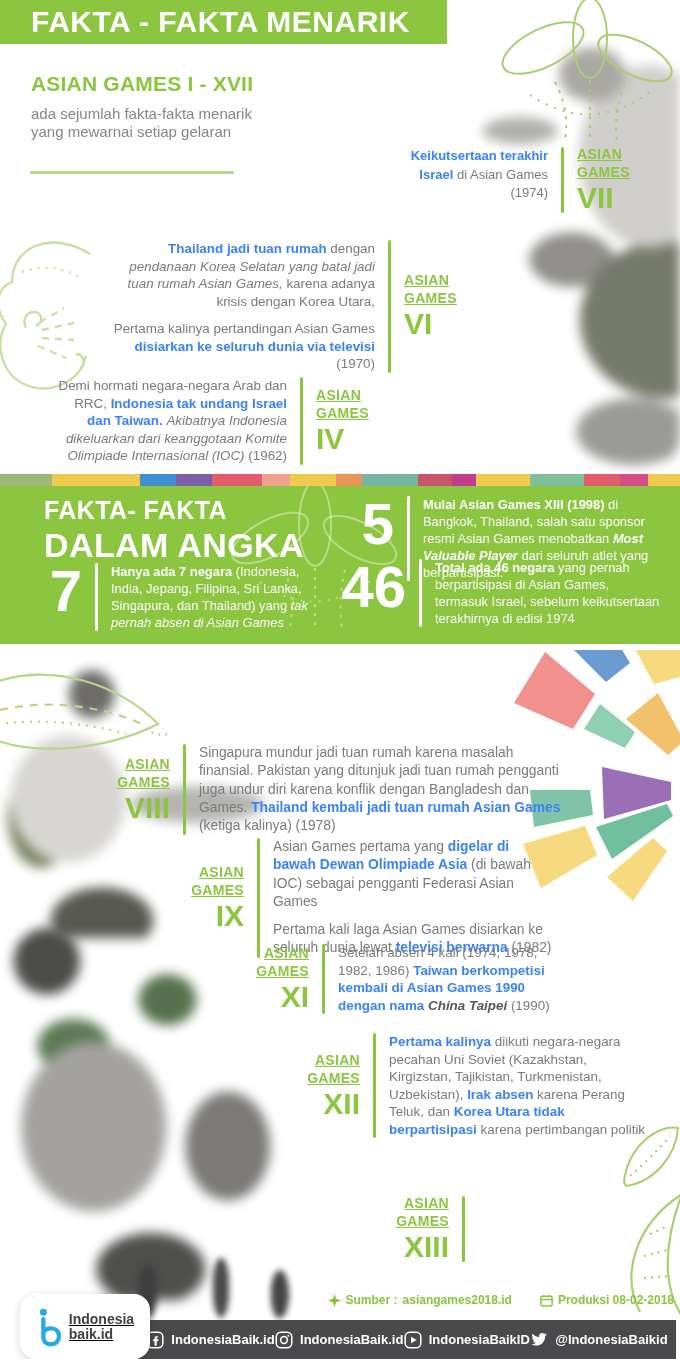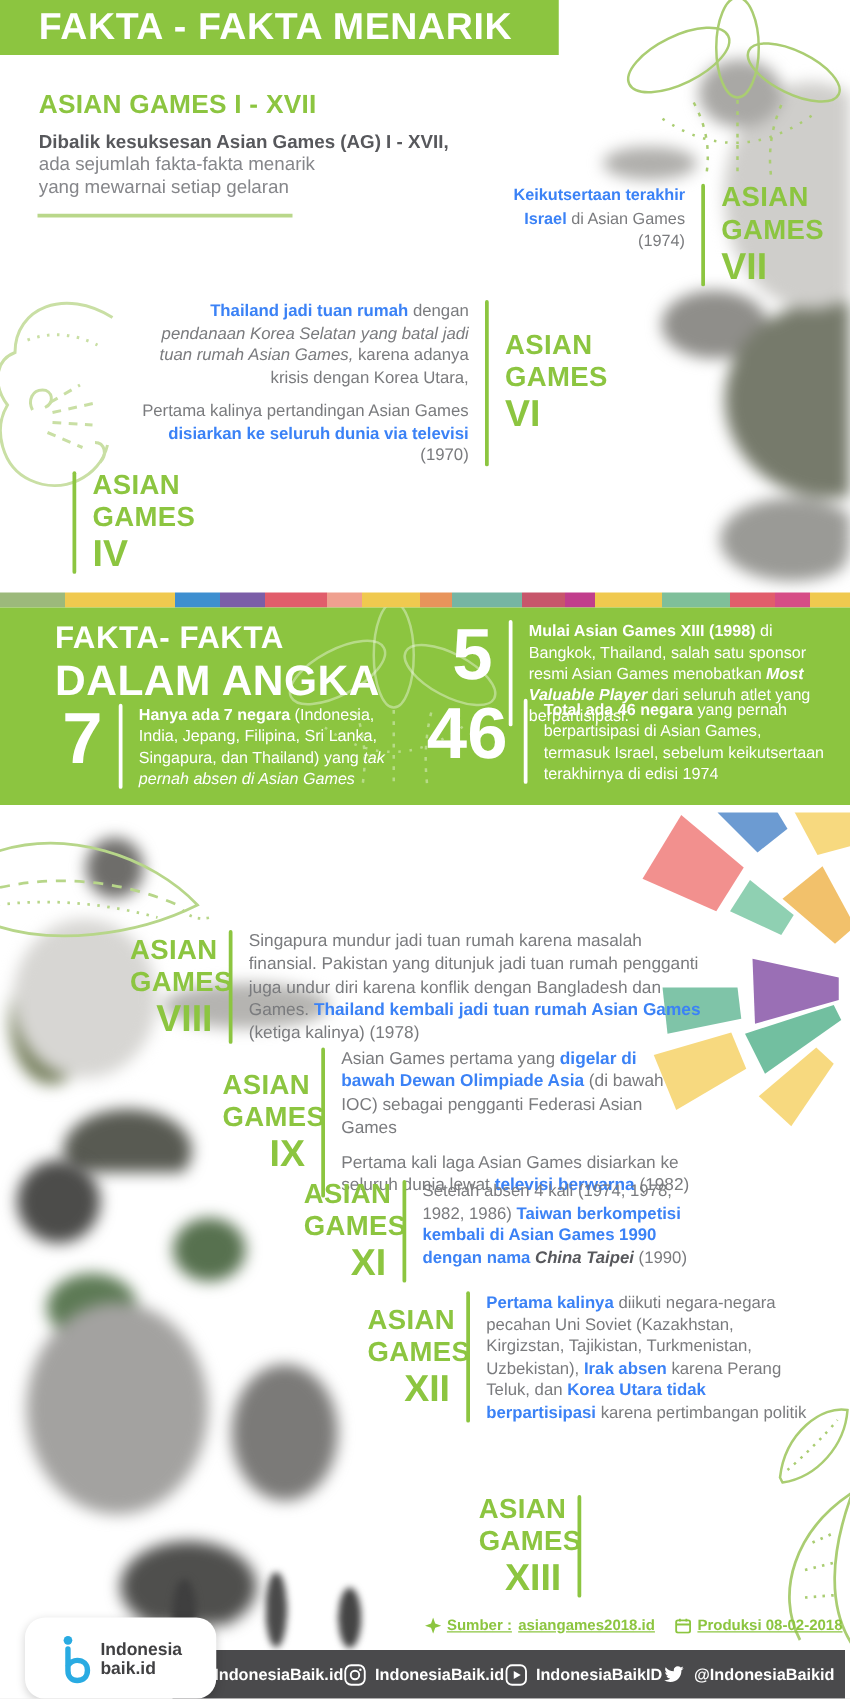--- a/index.html
+++ b/index.html
@@ -26,21 +26,21 @@
   .rule{position:absolute;left:30px;top:171px;width:204px;height:3px;background:#B9D78A;}
 
   
   .fact{position:absolute;display:flex;gap:13px;color:#7A7B7E;}
   .fact p{margin:0 0 10px 0;}
   .fact p:last-child{margin-bottom:0;}
   .fact-text{flex:1;font-size:13.4px;line-height:17.5px;}
   .fact.top .fact-text{text-align:right;}
   .vline{width:3px;background:var(--green,#8CC540);align-self:stretch;border-radius:2px;}
   .fact-label{color:var(--green,#8CC540);font-weight:700;line-height:1;align-self:center;}
-  .fact-label .ln{font-size:22px;letter-spacing:.3px;margin-bottom:4px;}
+  .fact-label .ln{font-size:14px;letter-spacing:.3px;margin-bottom:4px;text-decoration:underline;}
   .fact-label .num{font-size:30px;margin-top:1px;}
   .fact.top .fact-label{text-align:left;width:76px;}
   .fact.bottom .fact-label{text-align:right;width:66px;}
   .run-b{font-weight:700;color:#3b82f6;}
   .run-i{font-style:italic;}
   .run-bi{font-weight:700;font-style:italic;color:#57585C;}
 
   .fact-vii {left:383px;top:147px;width:270px;}
   .fact-vii .fact-text{font-size:13px;line-height:18.5px;}
   .fact-vi  {left:108px;top:240px;width:372px;}
@@ -109,33 +109,33 @@
   }
   .photo-legs{left:95px;top:1258px;width:210px;height:66px;filter:blur(3px);
     background:
       radial-gradient(ellipse 16px 46px at 25% 50%, #3f3f3f 0 60%, transparent 61%),
       radial-gradient(ellipse 14px 50px at 60% 45%, #4a4a4a 0 60%, transparent 61%),
       radial-gradient(ellipse 15px 40px at 88% 55%, #444 0 60%, transparent 61%);
   }
 
   
   .source-row{
-    position:absolute;right:6px;top:1293px;display:flex;gap:16px;align-items:center;
-    color:var(--green,#8CC540);font-size:12px;font-weight:700;text-decoration:underline;
+    position:absolute;right:6px;top:1293px;display:flex;gap:28px;align-items:center;
+    color:var(--green,#8CC540);font-size:12px;font-weight:700;
   }
   .source-row .grp{display:flex;align-items:center;gap:5px;}
   .social-bar{
     position:absolute;left:138px;right:4px;top:1320px;height:39px;background:#4A4A4C;
     display:flex;align-items:center;justify-content:space-evenly;padding:0 8px;
   }
   .social-item{display:flex;align-items:center;gap:7px;color:#fff;font-size:13px;font-weight:700;}
   .logo-card{
-    position:absolute;left:20px;top:1294px;width:153px;height:65px;background:#fff;
+    position:absolute;left:20px;top:1294px;width:130px;height:65px;background:#fff;
     border-radius:16px;box-shadow:0 2px 8px rgba(0,0,0,.18);
-    display:flex;align-items:center;justify-content:center;gap:7px;z-index:5;
+    display:flex;align-items:center;justify-content:center;gap:7px;z-index:5;text-decoration:underline;
   }
   .logo-text{font-size:14px;font-weight:700;color:#404042;line-height:15px;}
 </style>
 </head>
 <body>
 
 <div class="canvas">
 
   <div class="photo photo-soccer"></div>
   <div class="photo photo-silat"></div>
@@ -185,21 +185,20 @@
     <polygon points="193,166 187,154 116,177 132,209" fill="#72BFA0"></polygon>
     <polygon points="117,205 105,176 43,194 61,238" fill="#F7D97F"></polygon>
     <polygon points="187,201 173,188 127,227 153,251" fill="#F7D97F"></polygon>
   </svg>
 
   <div class="banner">
     <span>FAKTA - FAKTA MENARIK</span>
   </div>
   <h2 class="subtitle">ASIAN GAMES I - XVII</h2>
   <div class="intro">
-    <p class="b">Dibalik kesuksesan Asian Games (AG) I - XVII,</p>
     <p>ada sejumlah fakta-fakta menarik</p>
     <p>yang mewarnai setiap gelaran</p>
   </div>
   <div class="rule"></div>
 
   <div class="fact top fact-vii">
     <div class="fact-text">
       <p><span class="run-b">Keikutsertaan terakhir Israel</span><span> di Asian Games (1974)</span></p>
     </div>
     <div class="vline"></div>
@@ -217,20 +216,23 @@
     </div>
     <div class="vline"></div>
     <div class="fact-label">
       <div class="ln">ASIAN</div>
       <div class="ln">GAMES</div>
       <div class="num">VI</div>
     </div>
   </div>
 
   <div class="fact top fact-iv">
+    <div class="fact-text">
+      <p><span>Demi hormati negara-negara Arab dan RRC, </span><span class="run-b">Indonesia tak undang Israel dan Taiwan.</span><span> </span><span class="run-i">Akibatnya Indonesia dikeluarkan dari keanggotaan Komite Olimpiade Internasional (IOC)</span><span> (1962)</span></p>
+    </div>
     <div class="vline"></div>
     <div class="fact-label">
       <div class="ln">ASIAN</div>
       <div class="ln">GAMES</div>
       <div class="num">IV</div>
     </div>
   </div>
 
   <div class="stripe"></div>
   <div class="band">

